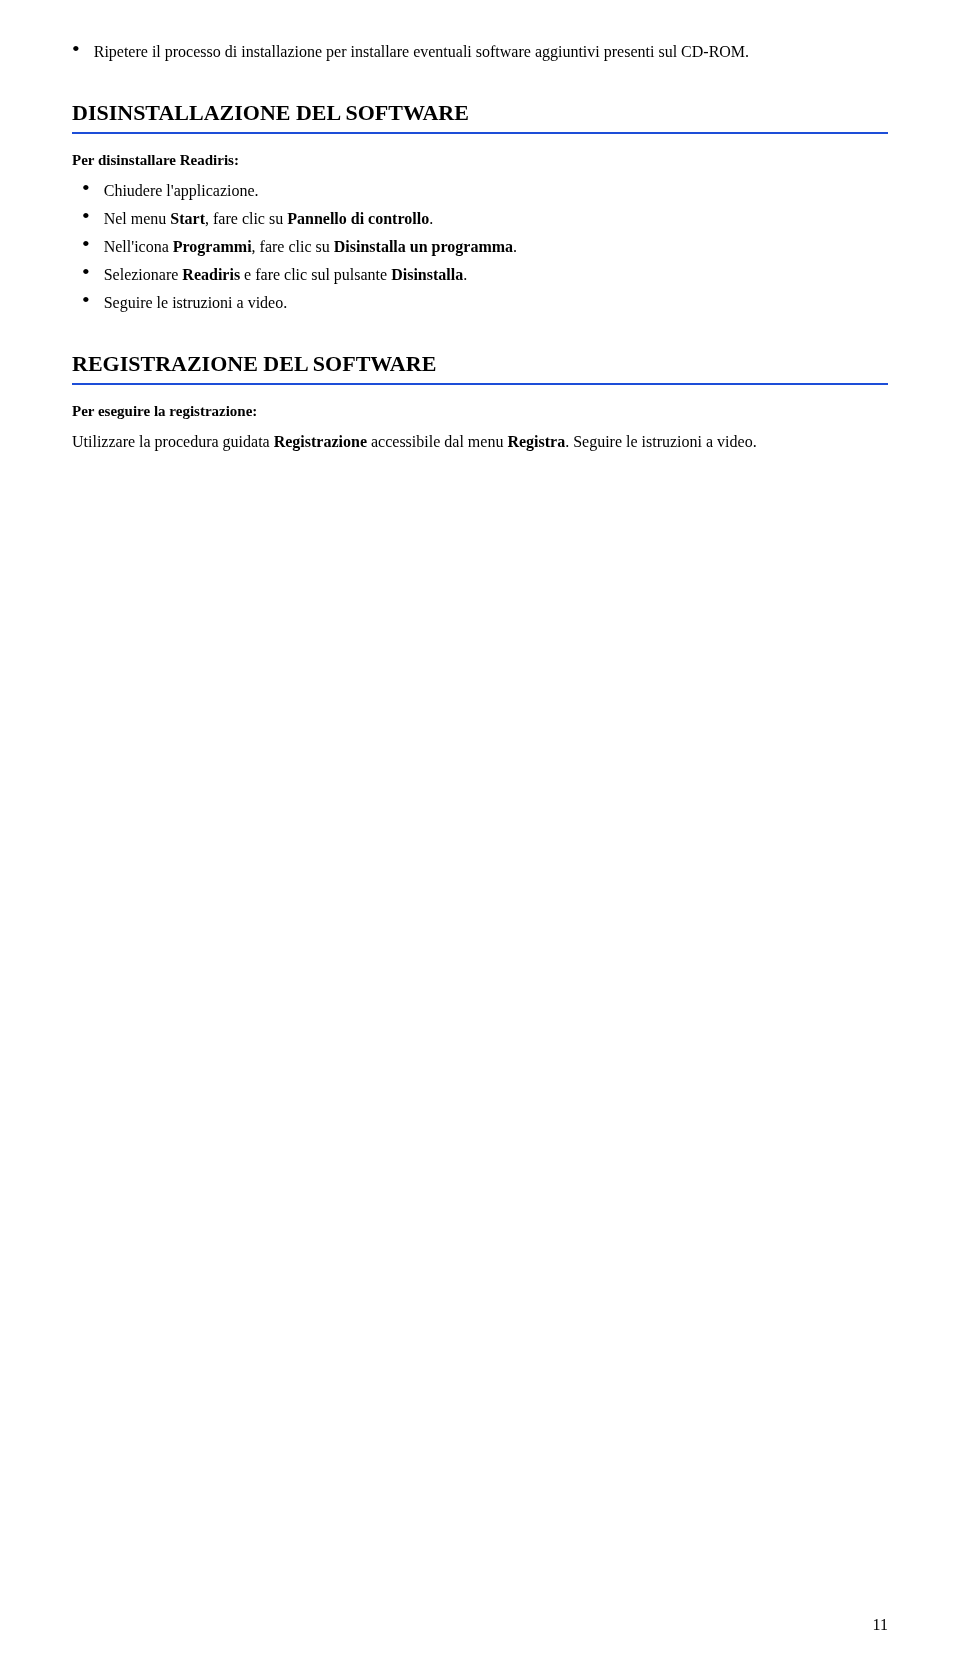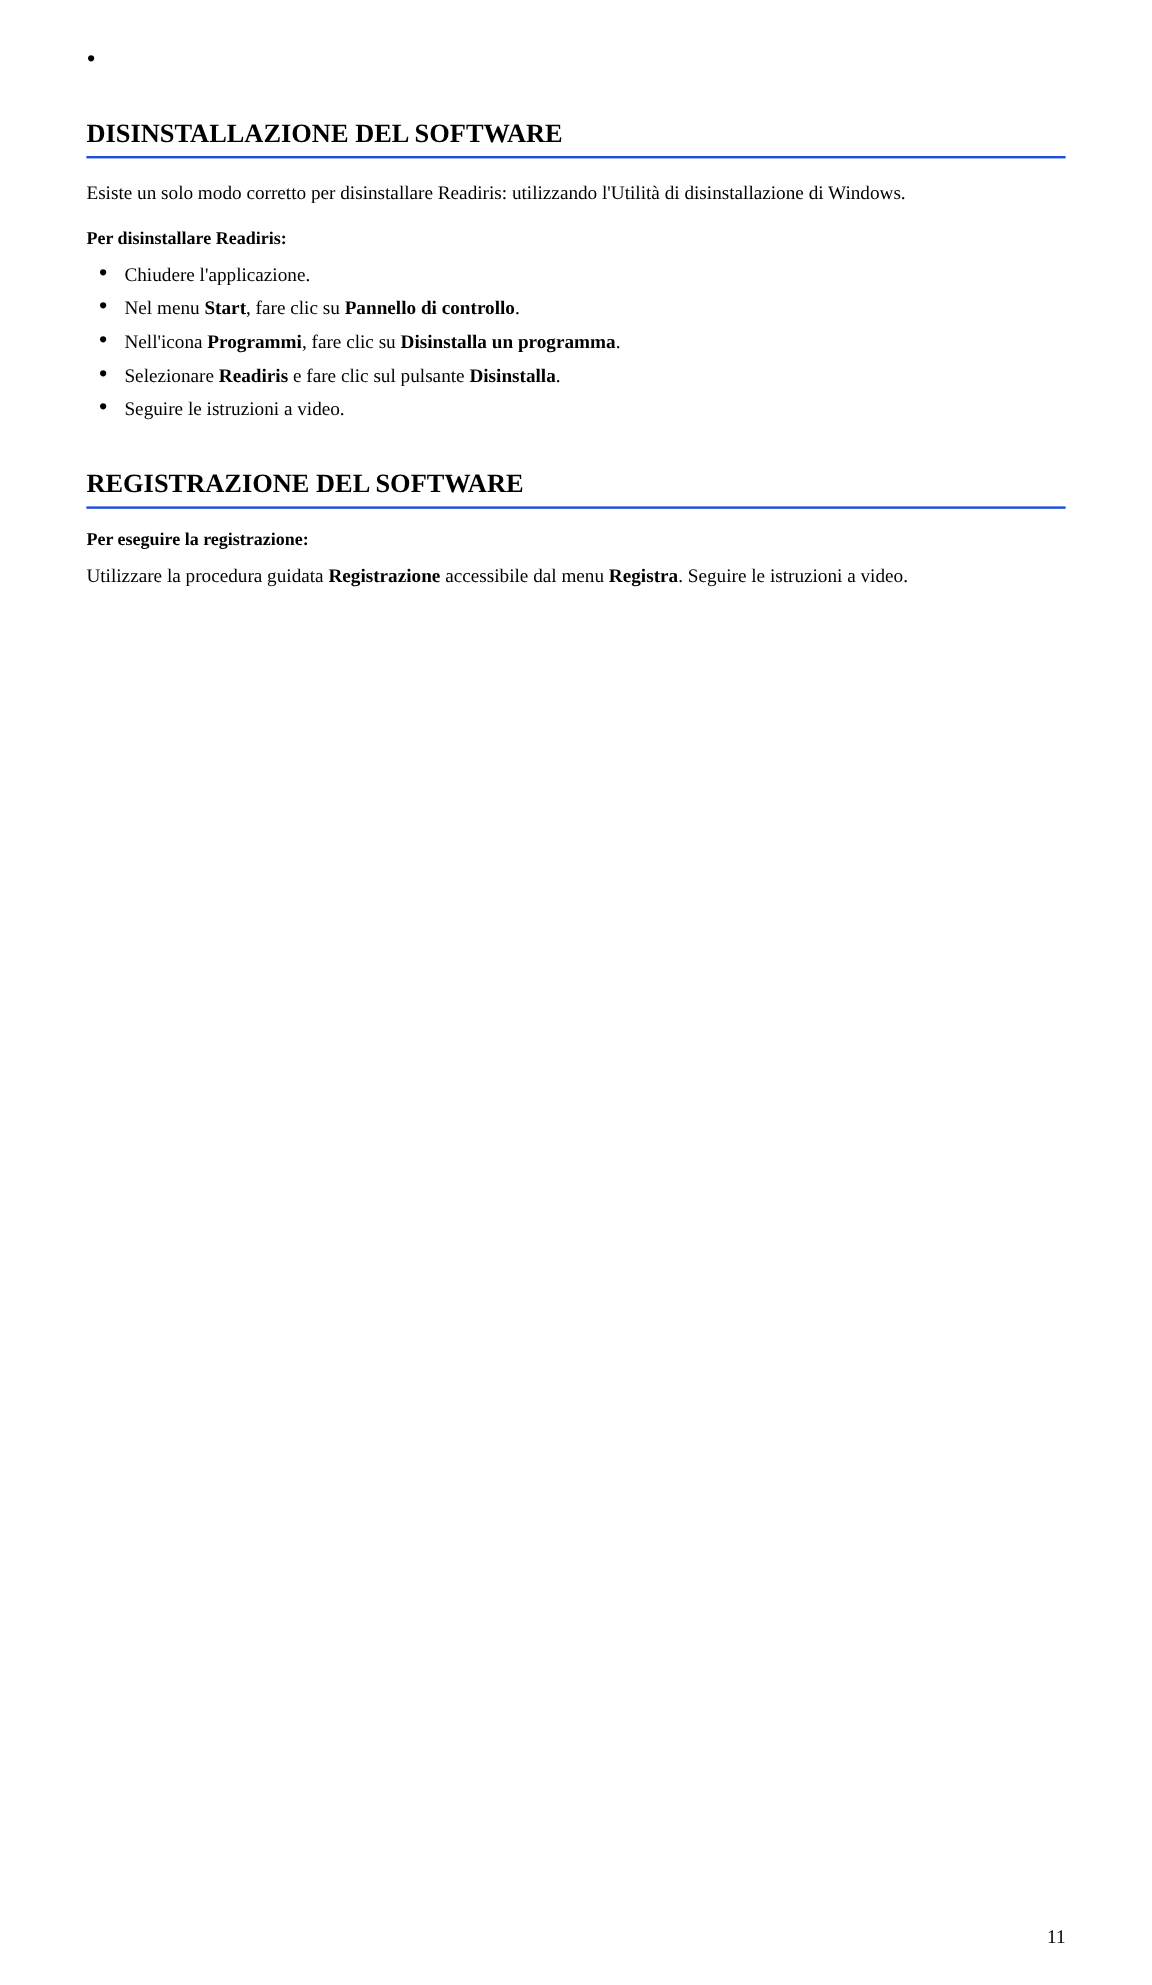--- a/index.html
+++ b/index.html
@@ -88,21 +88,21 @@
       margin-left: 10px;
       margin-bottom: 16px;
     }
 
     .bullets-list .bullet-item {
       margin-bottom: 4px;
     }
 
     .page-number {
       position: absolute;
-      bottom: 30px;
+      bottom: 20px;
       right: 72px;
       font-size: 16px;
     }
 
     .sc-heading {
       font-size: 22px;
       font-weight: bold;
       text-transform: uppercase;
       font-variant: small-caps;
       border-bottom: 2px solid #1d4ed8;
@@ -113,27 +113,27 @@
   </style>
 </head>
 <body>
 
 <div class="page">
 
 
   <div class="bullet-section">
     <div class="bullet-item">
       <span class="bullet-dot">•</span>
+      <span class="bullet-text">Ripetere il processo di installazione per installare eventuali software aggiuntivi presenti sul CD-ROM.</span>
     </div>
   </div>
 
   <div>
     <div class="sc-heading">Disinstallazione del software</div>
 
-    <p class="body-text">Esiste un solo modo corretto per disinstallare Readiris: utilizzando l'Utilità di disinstallazione di Windows.</p>
 
 
     <p class="sub-heading">Per disinstallare Readiris:</p>
 
     <div class="bullets-list">
 
       <div class="bullet-item">
         <span class="bullet-dot">•</span>
         <span class="bullet-text">Chiudere l'applicazione.</span>
       </div>

